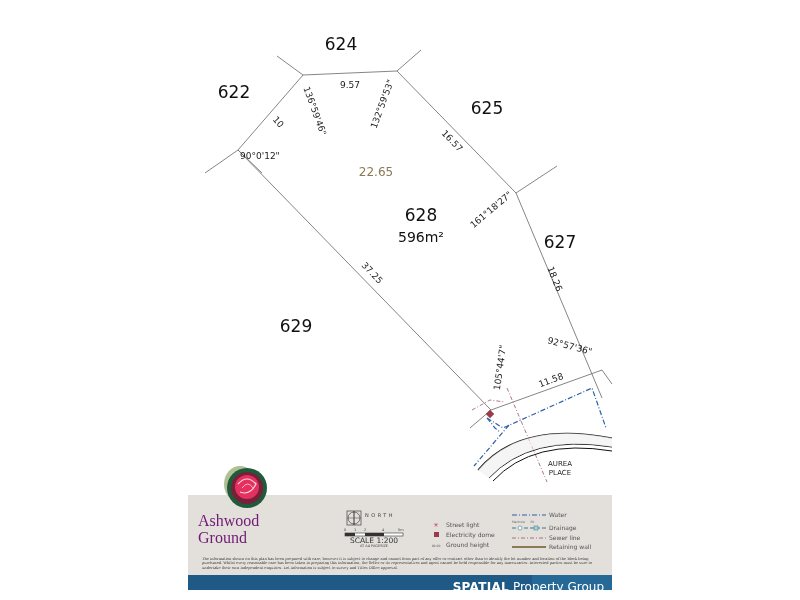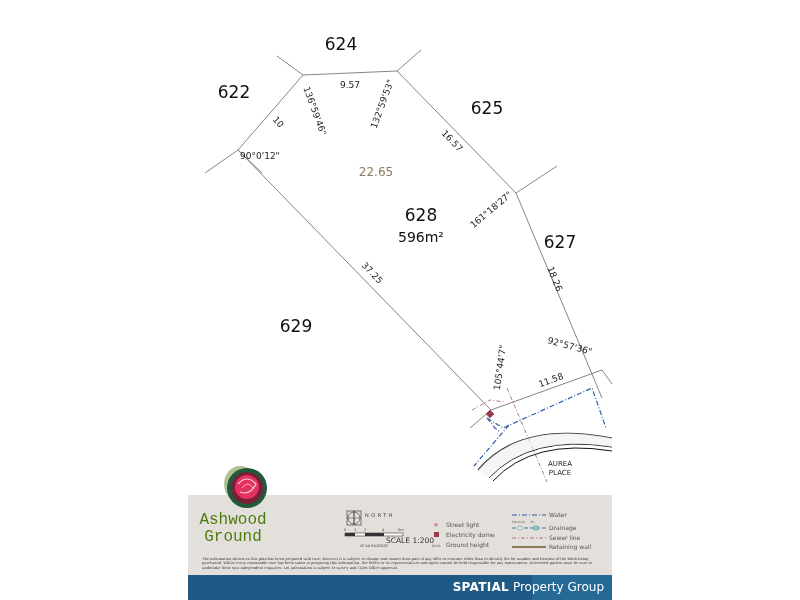--- a/index.html
+++ b/index.html
@@ -2,30 +2,30 @@
 <html><head>
 <meta charset="utf-8">
 <style>
   html, body { margin: 0; padding: 0; background: #ffffff; }
   body { width: 800px; height: 600px; position: relative; overflow: hidden; font-family: "DejaVu Sans", sans-serif; }
   .page { position: absolute; left: 0; top: 0; width: 800px; height: 600px; background: #ffffff; border-radius: 14px; }
   svg.plan { position: absolute; left: 0; top: 0; }
   .lot-label { font-family: "DejaVu Sans", sans-serif; fill: #111; }
   .dim { font-family: "DejaVu Sans", sans-serif; fill: #222; font-size: 9px; }
   .footer { position: absolute; left: 188px; top: 495px; width: 424px; height: 80px; background: #e3dfdb; }
-  .footer-bar { position: absolute; left: 188px; top: 575px; width: 424px; height: 25px; background: #1e5a85; overflow: hidden; }
+  .footer-bar { position: absolute; left: 188px; top: 575px; width: 424px; height: 15px; background: #1e5a85; overflow: hidden; }
   .hex { position: absolute; right: 0; top: 0; width: 80px; height: 25px; background: #2a6f9c; opacity: 0.7; }
   .brand { position: absolute; right: 8px; top: 5px; color: #fff; font-family: "DejaVu Sans", sans-serif; font-size: 12px; white-space: nowrap; }
   .brand b { font-weight: bold; letter-spacing: 0.3px; }
   .brand span.prop { font-weight: normal; }
-  .logo-word { position: absolute; left: 198px; top: 512px; width: 70px; text-align: center; color: #4d7c0f; font-family: Liberation Mono, monospace; font-size: 16px; line-height: 17px; }
+  .logo-word { position: absolute; left: 198px; top: 512px; width: 70px; text-align: left; color: #701a75; font-family: Liberation Serif, serif; font-size: 16px; line-height: 17px; }
   .disclaimer { position: absolute; left: 202px; top: 557px; width: 402px; font-size: 3.6px; line-height: 4.4px; color: #333; font-family: "DejaVu Serif", serif; }
   .north { position: absolute; left: 340px; top: 510px; width: 80px; }
   .north-text { position: absolute; left: 25px; top: 2px; font-size: 5px; letter-spacing: 2.5px; color: #444; }
-  .scale-label { position: absolute; left: 4px; top: 26px; width: 60px; text-align: center; font-size: 7.5px; color: #333; margin-left: 36px; }
+  .scale-label { position: absolute; left: 4px; top: 26px; width: 60px; text-align: center; font-size: 7.5px; color: #333; }
   .scale-sub { position: absolute; left: 4px; top: 34px; width: 60px; text-align: center; font-size: 3.5px; color: #444; }
   .legend { position: absolute; font-size: 6px; color: #555; white-space: nowrap; }
   .legend .sym { display: inline-block; width: 12px; margin-right: 4px; text-align: center; }
 </style>
 </head>
 <body>
 
 <div class="page">
 
   <svg class="plan" width="800" height="495" viewBox="0 0 800 495">

